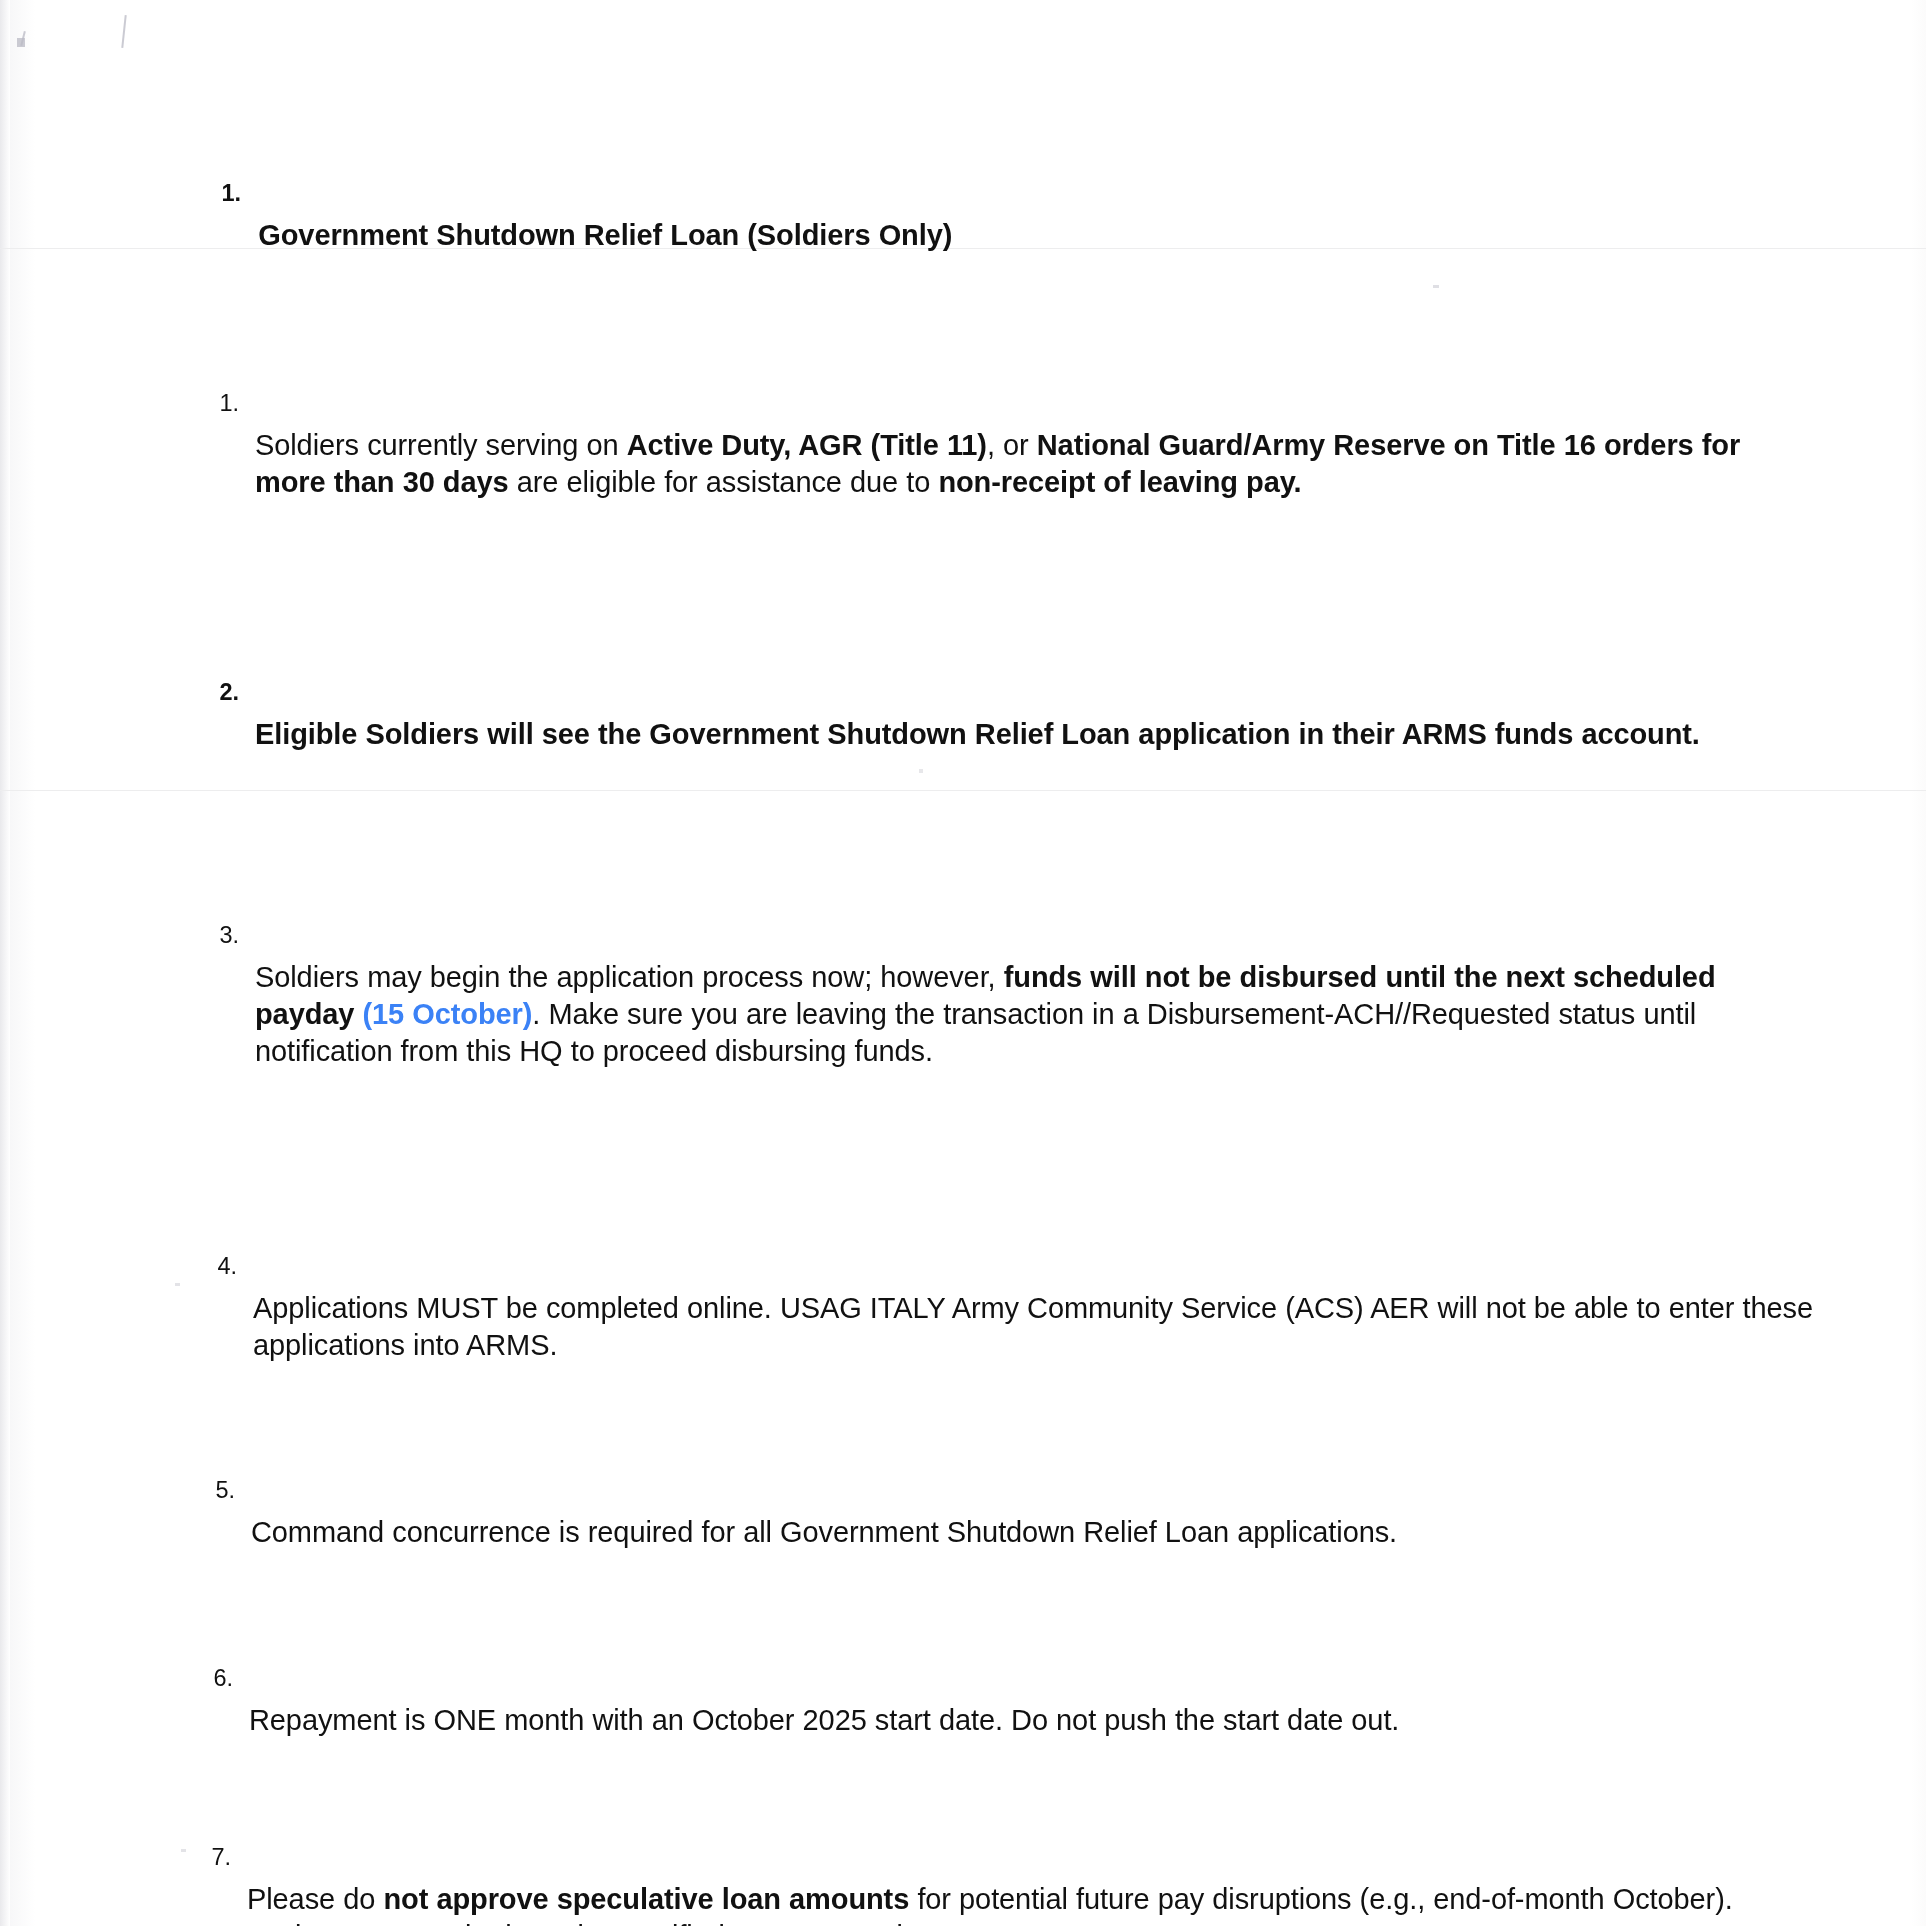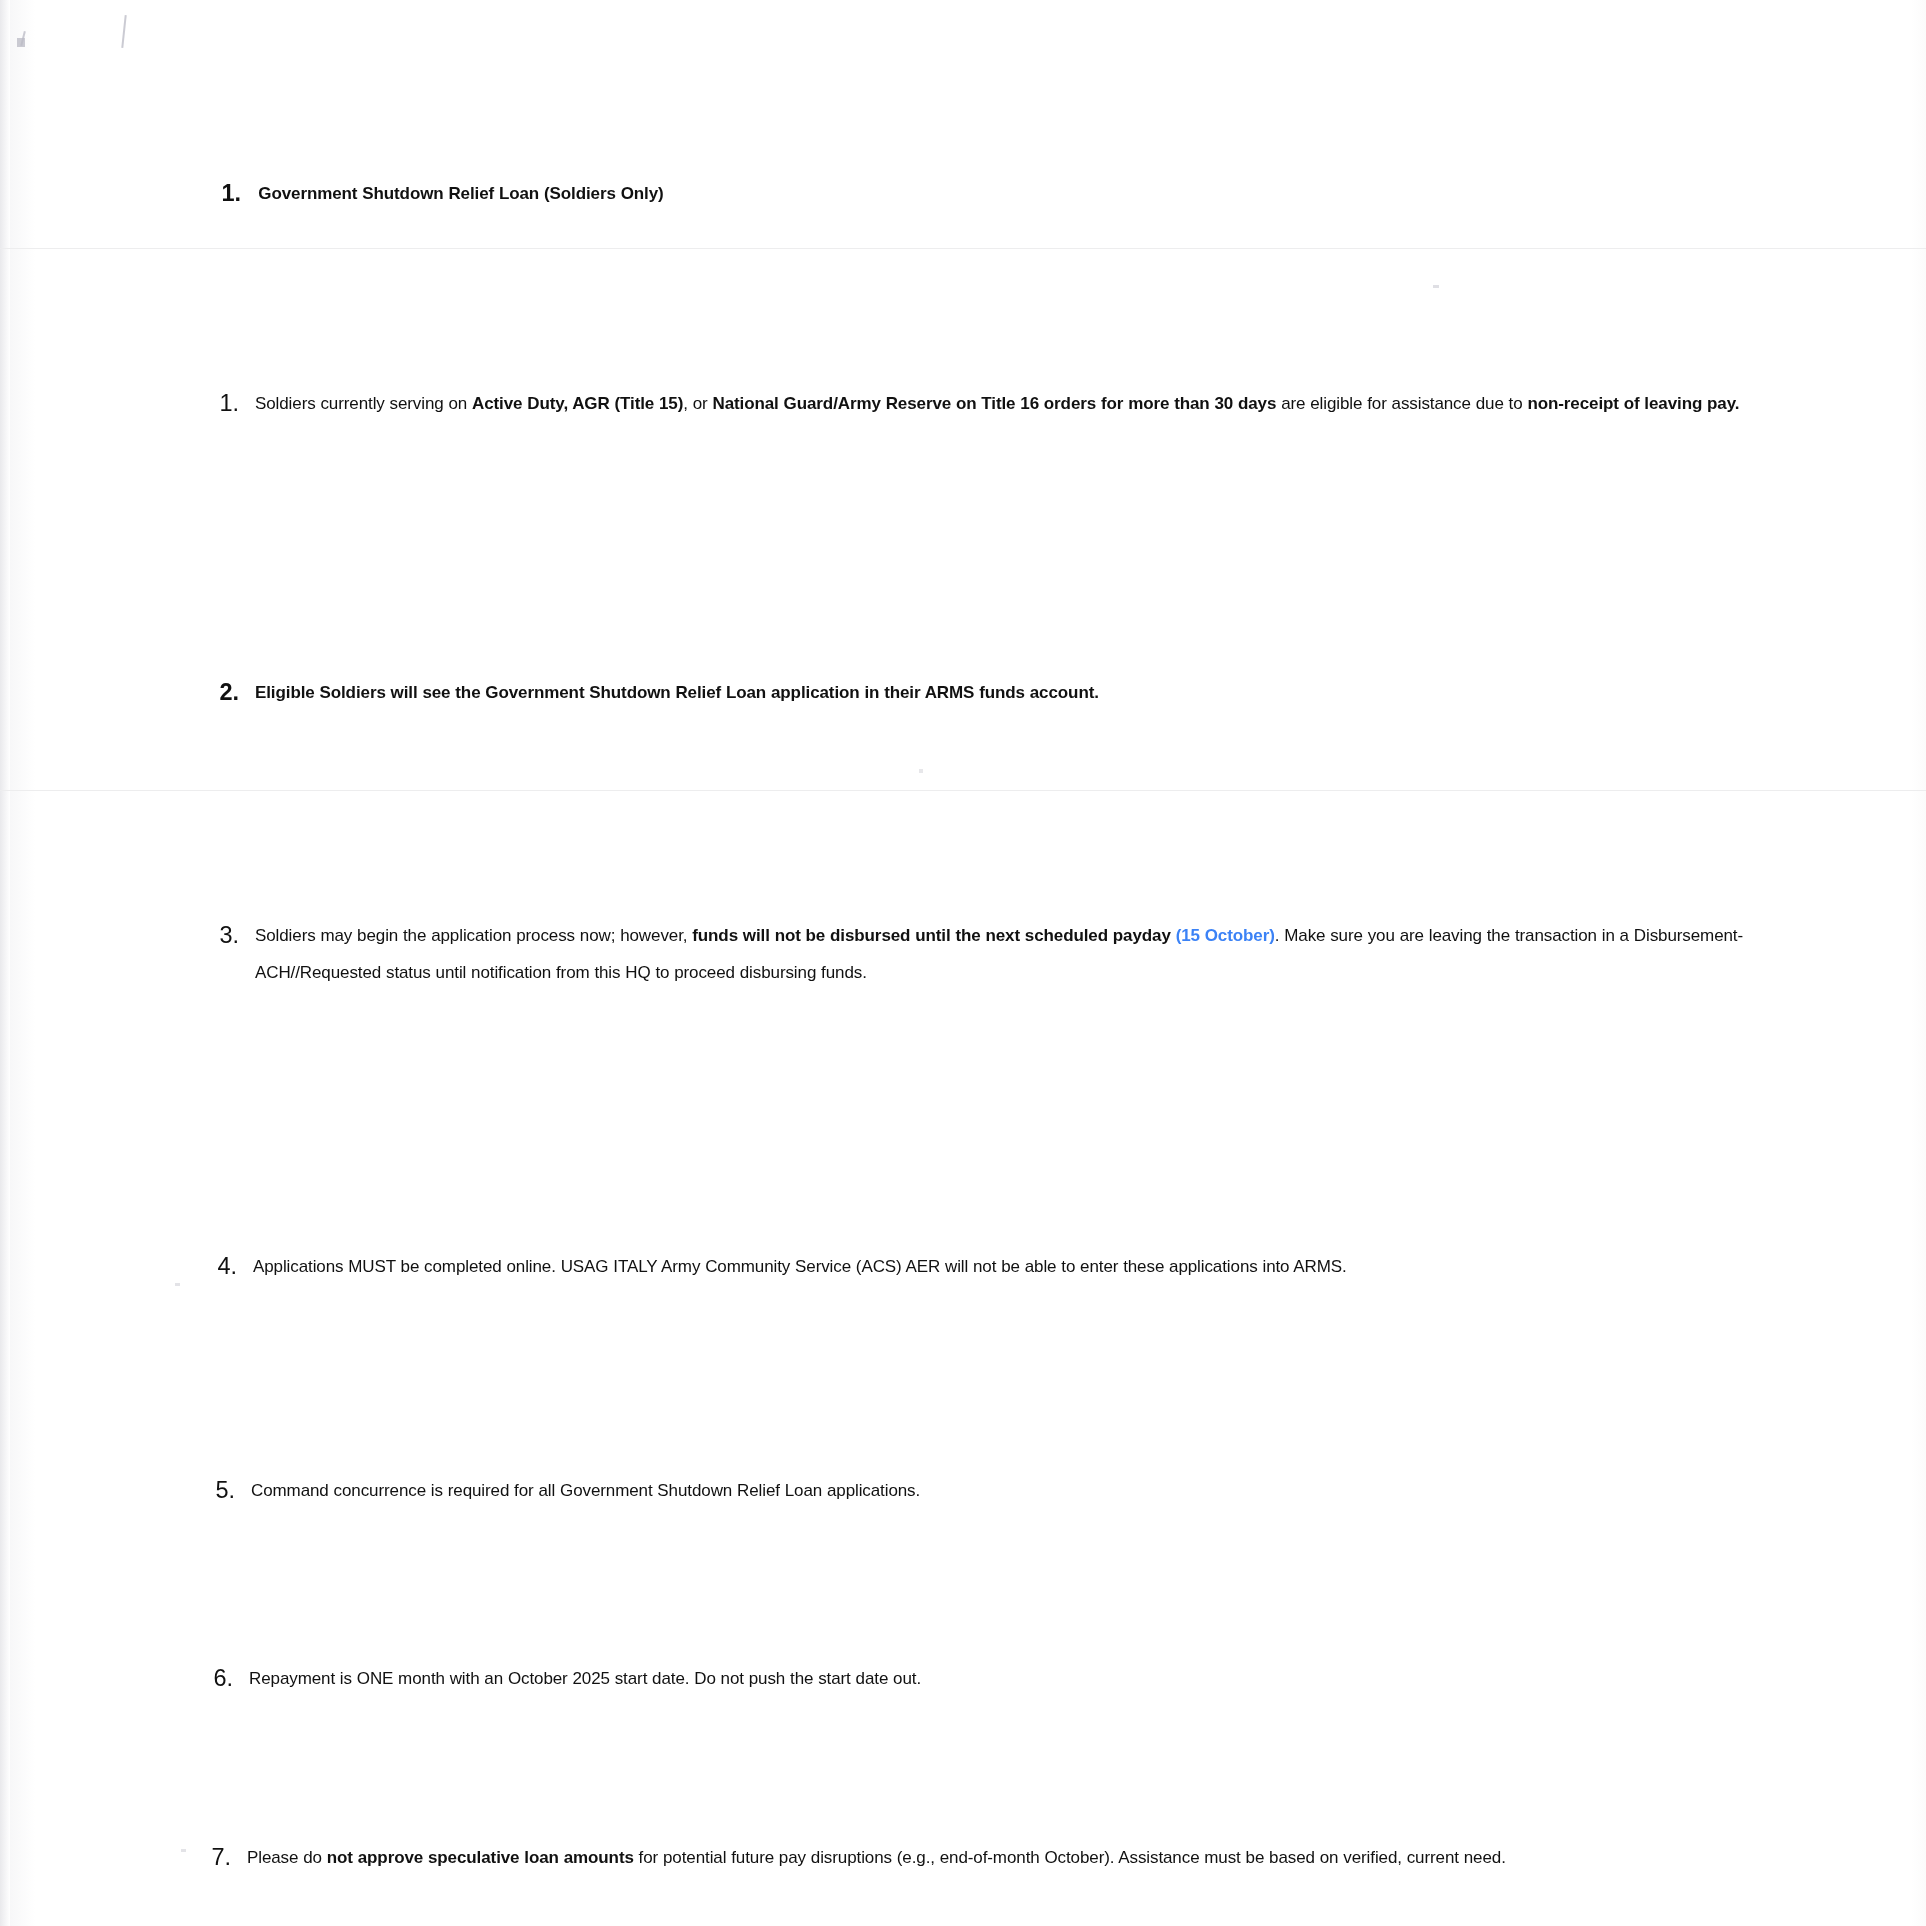--- a/index.html
+++ b/index.html
@@ -66,24 +66,25 @@
     flex: 0 0 auto;
     text-align: right;
     font-size: 23.5px;
     line-height: 37px;
     letter-spacing: -0.1px;
   }
   .marker.bold { font-weight: bold; }
 
   .body {
     flex: 1 1 auto;
-    font-size: 17px;
+    font-size: 29px;
     line-height: 37px;
     letter-spacing: -0.1px;
     word-spacing: 0.2px;
+    margin-top: 42px;
   }
   .body.bold { font-weight: bold; }
 
   b { font-weight: bold; }
   .red { color: #3b82f6; font-weight: bold; }
 
   
   .heading-item .marker { width: 46px; margin-right: 17.3px; }
   .level2 .marker { width: 46px; margin-right: 16px; }
 </style>
@@ -108,21 +109,21 @@
 
   <div class="content">
 
     <div class="list-item heading-item" style="left:195px; top:175px; width:1579px;">
       <div class="marker bold">1.</div>
       <div class="body bold">Government Shutdown Relief Loan (Soldiers Only)</div>
     </div>
 
     <div class="list-item level2" style="left:193px; top:385px; width:1618px;">
       <div class="marker">1.</div>
-      <div class="body">Soldiers currently serving on <b>Active Duty, AGR (Title 15)</b>, or <b>National Guard/Army Reserve on Title 16 orders for more than 30 days</b> are eligible for assistance due to <b>non-receipt of leaving pay.</b></div>
+      <div class="body">Soldiers currently serving on <b>Active Duty, AGR (Title 11)</b>, or <b>National Guard/Army Reserve on Title 16 orders for more than 30 days</b> are eligible for assistance due to <b>non-receipt of leaving pay.</b></div>
     </div>
 
     <div class="list-item level2" style="left:193px; top:674px; width:1599px;">
       <div class="marker bold">2.</div>
       <div class="body bold">Eligible Soldiers will see the Government Shutdown Relief Loan application in their ARMS funds account.</div>
     </div>
 
     <div class="list-item level2" style="left:193px; top:917px; width:1610px;">
       <div class="marker">3.</div>
       <div class="body">Soldiers may begin the application process now; however, <b>funds will not be disbursed until the next scheduled payday <span class="red">(15 October)</span></b>. Make sure you are leaving the transaction in a Disbursement-ACH//Requested status until notification from this HQ to proceed disbursing funds.</div>

